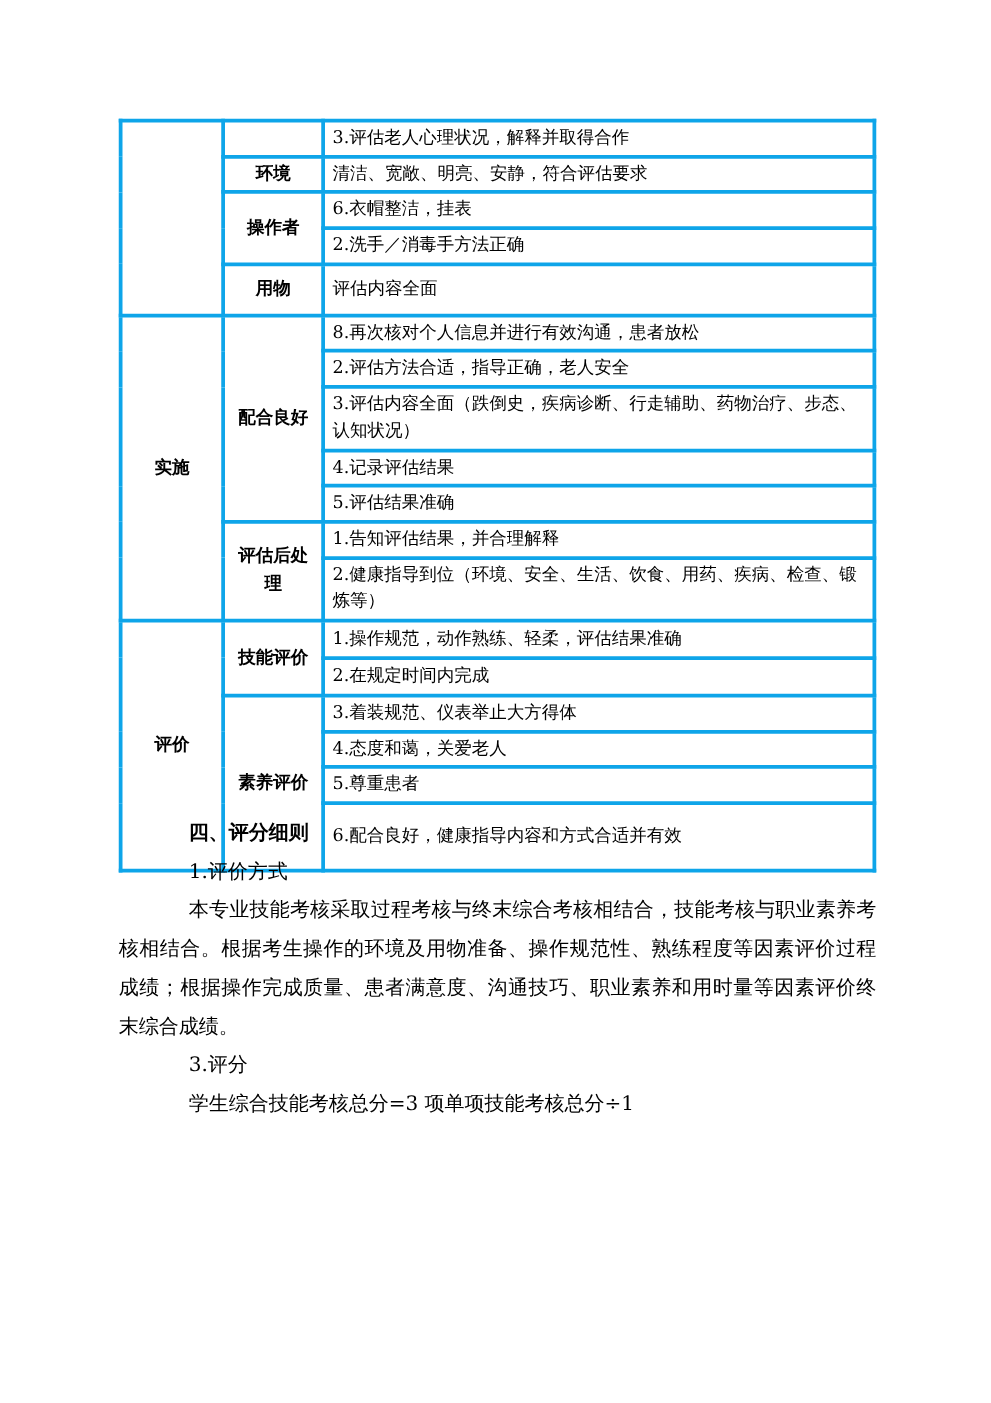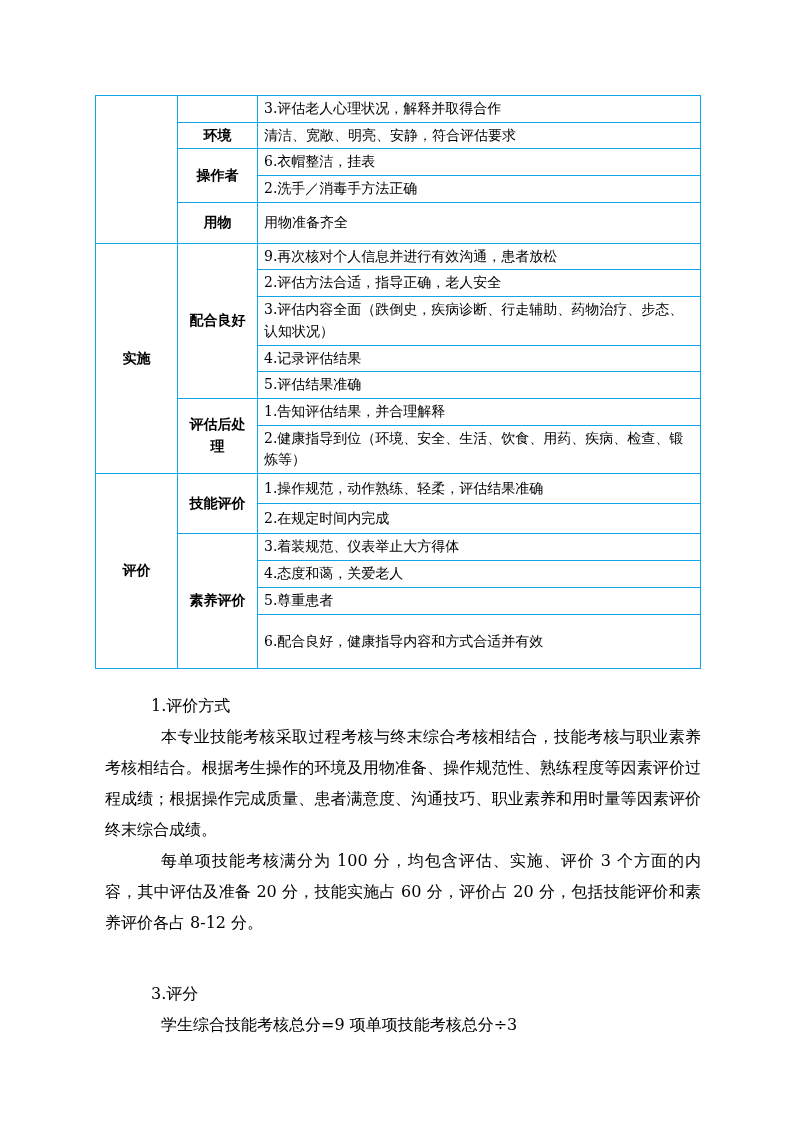--- a/index.html
+++ b/index.html
@@ -18,21 +18,21 @@
   }
   table.assessment {
     position: absolute;
     left: 95px; top: 95px;
     width: 606px;
     border-collapse: collapse;
     table-layout: fixed;
     font-size: 14px;
   }
   table.assessment td {
-    border: 1px solid #0ea5e9;
+    border: 3px solid #0ea5e9;
     padding: 2px 6px;
     line-height: 1.55;
     vertical-align: middle;
     word-break: break-all;
   }
   td.hdr {
     text-align: center;
     font-weight: bold;
     padding: 2px 3px;
   }
@@ -41,22 +41,22 @@
   .section {
     position: absolute;
     left: 95px; top: 650px;
     width: 606px;
     font-size: 16px;
     line-height: 31px;
     text-align: justify;
   }
   .section p { margin: 0; }
   .section .heading { font-weight: bold; text-indent: 3.5em; }
-  .section .sub    { text-indent: 3.5em; margin-top: 40px; }
-  .section .para   { text-indent: 3.5em; margin-left: 10px; }
+  .section .sub    { text-indent: 3.5em; }
+  .section .para   { text-indent: 3.5em; }
 
   .page-number {
     position: absolute;
     left: 0; top: 1036px;
     width: 793px;
     text-align: center;
     font-size: 13px;
   }
 </style>
 </head>
@@ -82,26 +82,26 @@
     </tr>
     <tr style="height:26px">
       <td class="hdr" rowspan="2">操作者</td>
       <td class="item">6.衣帽整洁，挂表</td>
     </tr>
     <tr style="height:26px">
       <td class="item">2.洗手／消毒手方法正确</td>
     </tr>
     <tr style="height:41px">
       <td class="hdr">用物</td>
-      <td class="item">用物准备齐全</td>
+      <td class="item">评估内容全面</td>
     </tr>
     <tr style="height:26px">
       <td class="hdr" rowspan="7">实施</td>
       <td class="hdr" rowspan="5">配合良好</td>
-      <td class="item">9.再次核对个人信息并进行有效沟通，患者放松</td>
+      <td class="item">8.再次核对个人信息并进行有效沟通，患者放松</td>
     </tr>
     <tr style="height:26px">
       <td class="item">2.评估方法合适，指导正确，老人安全</td>
     </tr>
     <tr style="height:48px">
       <td class="item">3.评估内容全面（跌倒史，疾病诊断、行走辅助、药物治疗、步态、认知状况）</td>
     </tr>
     <tr style="height:26px">
       <td class="item">4.记录评估结果</td>
     </tr>
@@ -133,21 +133,21 @@
     <tr style="height:27px">
       <td class="item">5.尊重患者</td>
     </tr>
     <tr style="height:54px">
       <td class="item">6.配合良好，健康指导内容和方式合适并有效</td>
     </tr>
   </tbody>
     </table>
 
   <div class="section">
+    <p class="heading">四、评分细则</p>
     <p class="sub">1.评价方式</p>
     <p class="para">本专业技能考核采取过程考核与终末综合考核相结合，技能考核与职业素养考核相结合。根据考生操作的环境及用物准备、操作规范性、熟练程度等因素评价过程成绩；根据操作完成质量、患者满意度、沟通技巧、职业素养和用时量等因素评价终末综合成绩。</p>
-    <p class="para">每单项技能考核满分为 100 分，均包含评估、实施、评价 3 个方面的内容，其中评估及准备 20 分，技能实施占 60 分，评价占 20 分，包括技能评价和素养评价各占 8-12 分。</p>
     <p class="sub">3.评分</p>
-    <p class="para">学生综合技能考核总分=9 项单项技能考核总分÷3</p>
+    <p class="para">学生综合技能考核总分=3 项单项技能考核总分÷1</p>
   </div>
 
 
 </div>
 
 </body></html>

